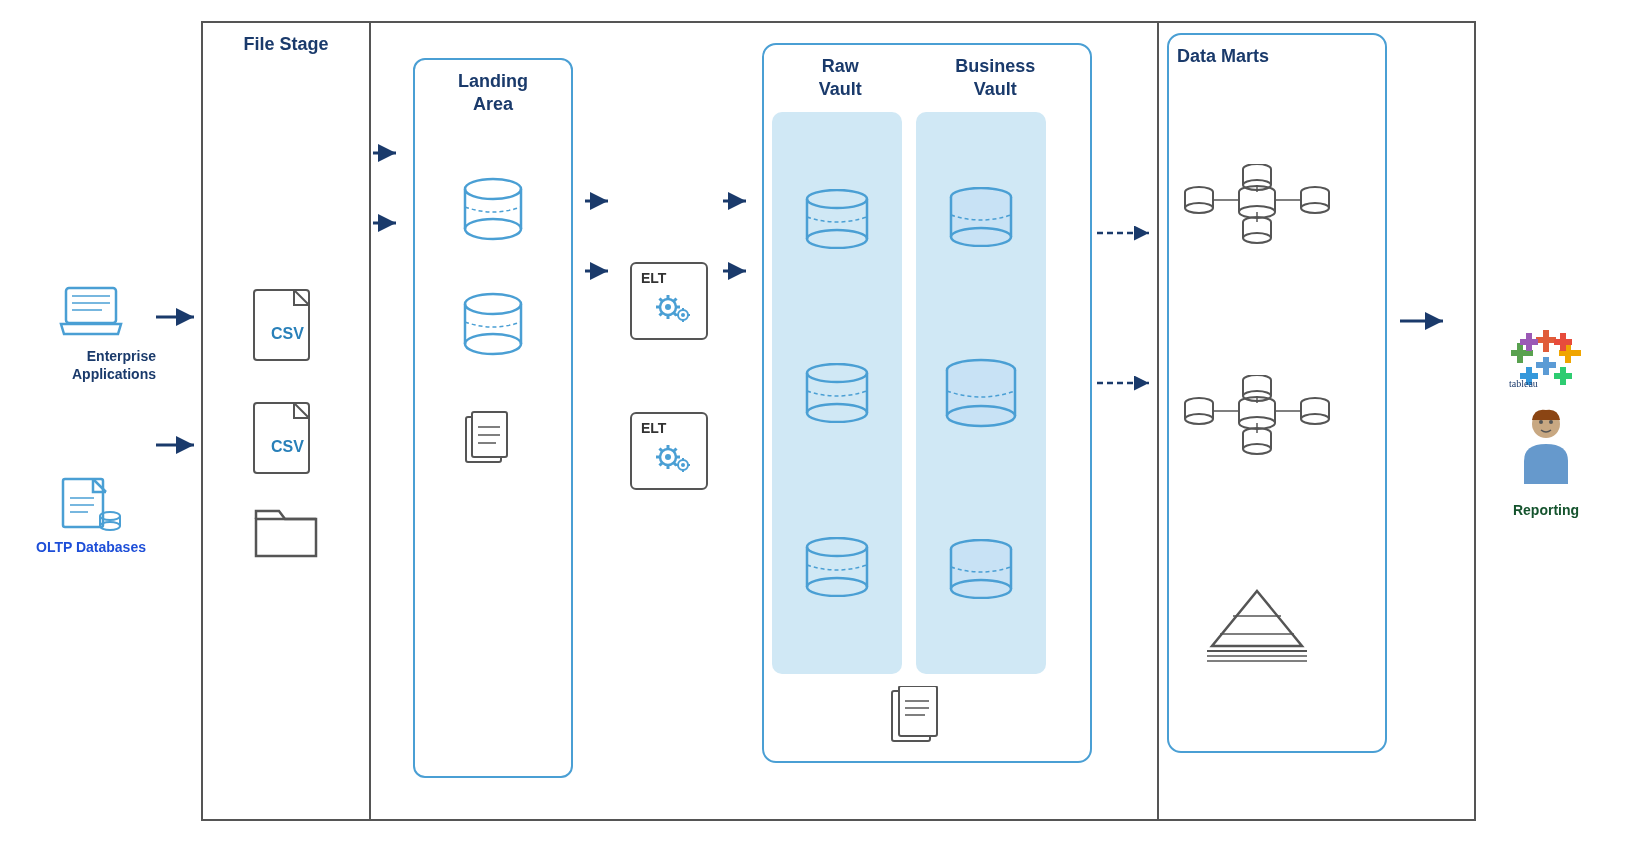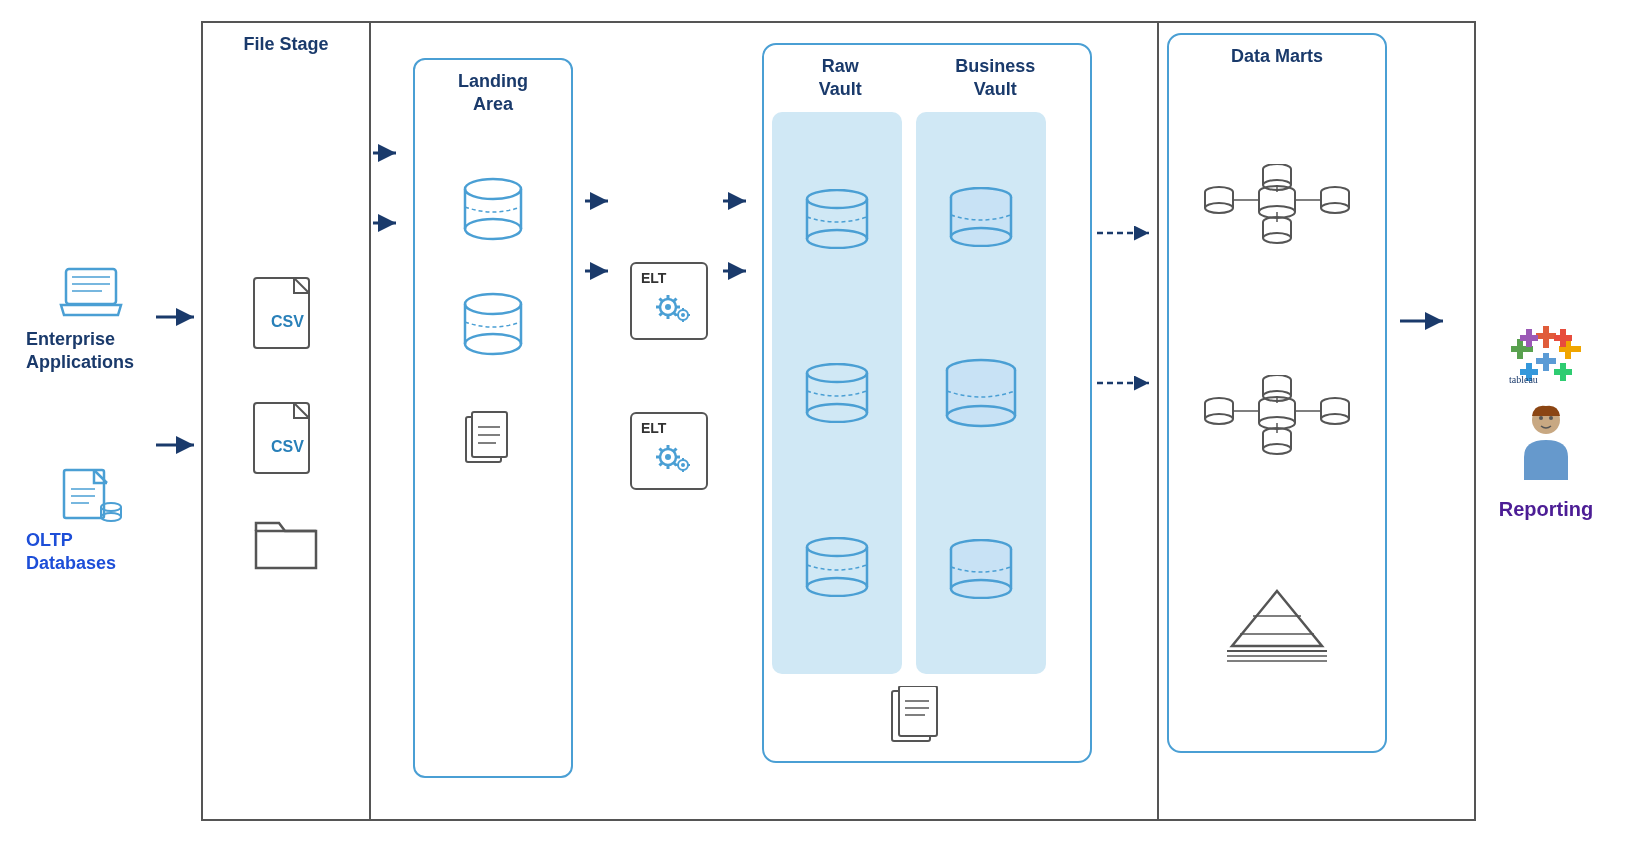--- a/index.html
+++ b/index.html
@@ -31,24 +31,24 @@
       width: 130px;
       flex-shrink: 0;
     }
     .source-item {
       display: flex;
       flex-direction: column;
       align-items: center;
       gap: 6px;
     }
     .source-label {
-      font-size: 18px;
+      font-size: 14px;
       color: #1a3a6b;
       font-weight: 600;
-      text-align: left;
+      text-align: right;
       line-height: 1.3;
     }
 
     
     .main-area {
       flex: 1;
       border: 2px solid #555;
       display: flex;
       position: relative;
     }
@@ -69,21 +69,21 @@
       color: #1a3a6b;
       text-align: center;
       margin-bottom: 30px;
       line-height: 1.3;
     }
     .file-stage-items {
       display: flex;
       flex-direction: column;
       align-items: center;
       justify-content: center;
-      gap: 40px;
+      gap: 28px;
       flex: 1;
       padding-bottom: 60px;
     }
 
     
     .landing-col {
       display: flex;
       flex-direction: column;
       align-items: center;
       padding: 10px 8px;
@@ -185,21 +185,21 @@
       flex-shrink: 0;
       border-left: 2px solid #555;
     }
     .datamarts-inner {
       border: 2px solid #4a9fd4;
       border-radius: 14px;
       width: 220px;
       height: 720px;
       display: flex;
       flex-direction: column;
-      align-items: center;
+      align-items: flex-start;
       padding: 10px 8px;
     }
     .datamarts-items {
       display: flex;
       flex-direction: column;
       align-items: center;
       justify-content: space-around;
       flex: 1;
       padding-bottom: 10px;
     }
@@ -213,23 +213,23 @@
       width: 130px;
       flex-shrink: 0;
       gap: 16px;
       padding-left: 10px;
     }
 
     
     svg { display: block; }
 
     .reporting-label {
-      font-size: 20px;
+      font-size: 14px;
       font-weight: 700;
-      color: #4c1d95;
+      color: #14532d;
       text-align: center;
     }
   </style>
 </head>
 <body>
 
 <div class="diagram-container">
 
   <div class="sources-col">
 

